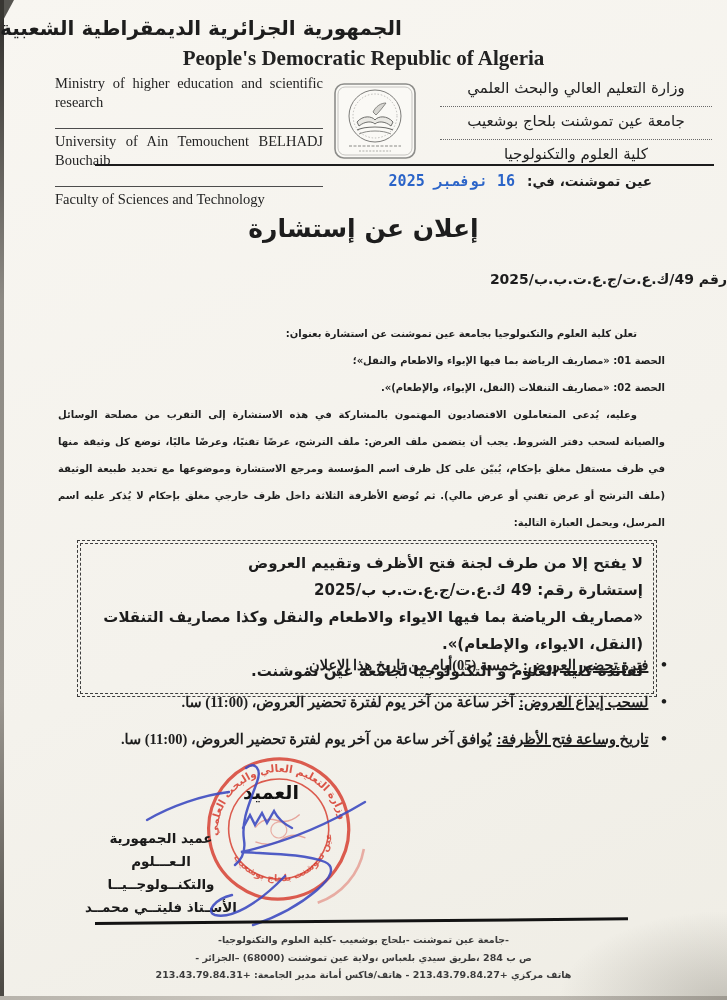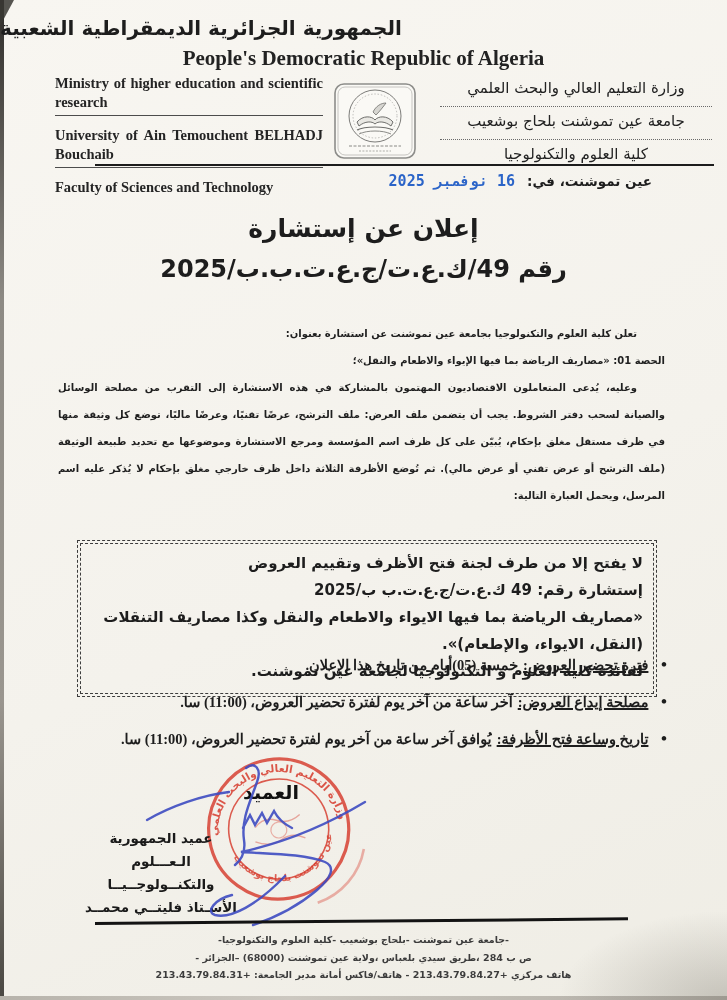--- a/index.html
+++ b/index.html
@@ -19,41 +19,41 @@
     background:radial-gradient(ellipse at bottom right,rgba(120,115,105,.35),transparent 70%);}
 
   
   .country-ar{position:absolute;top:16px;left:0;width:100%;text-align:left;
     font-size:20px;font-weight:bold;direction:rtl;}
   .country-en{position:absolute;top:46px;left:0;width:100%;text-align:center;
     font-family:Liberation Serif, serif;font-size:21px;font-weight:bold;color:#222;}
   .hcol-en{position:absolute;left:55px;top:74px;width:268px;
     font-family:"Liberation Serif",serif;font-size:14.5px;line-height:19px;
     text-align:justify;color:#242424;}
-  .hcol-en .en-item{padding-bottom:3px;margin-bottom:10px;border-bottom:1.3px solid #4c4c4c;font-weight:bold;}
+  .hcol-en .en-item{padding-bottom:16px;margin-bottom:3px;border-bottom:1.3px solid #4c4c4c;}
   .hcol-en .en-item:last-child{border-bottom:none;}
   .hcol-ar{position:absolute;left:440px;top:74px;width:272px;direction:rtl;
     text-align:center;font-size:15px;line-height:20px;color:#222;}
   .hcol-ar .ar-item{padding:4px 0 8px;border-bottom:1.2px dotted #6a6a6a;}
   .hcol-ar .ar-item:last-child{border-bottom:none;}
   .logo{position:absolute;left:333px;top:82px;}
   .header-rule{position:absolute;left:95px;right:13px;top:164px;
     border-top:2.6px solid #1c1c1c;}
 
   
   .dateline{position:absolute;top:172px;right:75px;direction:rtl;font-size:13.5px;
     font-weight:bold;display:flex;align-items:center;gap:12px;}
   .date-stamp{font-family:"DejaVu Sans Mono","DejaVu Sans",monospace;
     font-size:15px;font-weight:bold;letter-spacing:1.5px;}
 
   
   .ann-title{position:absolute;top:214px;left:0;width:100%;text-align:center;
     direction:rtl;font-size:25px;font-weight:bold;}
-  .ann-ref{position:absolute;top:255px;left:0;width:100%;text-align:center;
-    direction:rtl;font-size:24px;font-weight:bold;}
+  .ann-ref{position:absolute;top:271px;left:0;width:100%;
+    direction:rtl;font-size:14px;font-weight:bold;}
 
   
   .body-text{position:absolute;top:320px;left:58px;right:62px;direction:rtl;
     text-align:justify;font-size:10px;line-height:27px;font-weight:bold;color:#1f1f1f;}
   .indent{text-indent:28px;}
 
   
   .env-box{position:absolute;left:77px;top:540px;width:574px;
     border:1.4px dashed #3c3c3c;padding:2px;}
   .env-inner{border:1.4px dashed #3c3c3c;padding:6px 10px 8px;
@@ -125,38 +125,39 @@
     <span>عين تموشنت، في:</span>
     <span class="date-stamp" style="color:#2b64c8">16 نوفمبر 2025</span>
   </div>
 
   <div class="ann-title">إعلان عن إستشارة</div>
   <div class="ann-ref">رقم 49/ك.ع.ت/ج.ع.ت.ب.ب/2025</div>
 
   <div class="body-text">
     <div class="indent">تعلن كلية العلوم والتكنولوجيا بجامعة عين تموشنت عن استشارة بعنوان:</div>
     <div>الحصة 01: «مصاريف الرياضة بما فيها الإيواء والاطعام والنقل»؛</div>
+    <div>الحصة 02: «مصاريف التنقلات (النقل، الإيواء، والإطعام)».</div>
     <div class="indent">وعليه، يُدعى المتعاملون الاقتصاديون المهتمون بالمشاركة في هذه الاستشارة إلى التقرب من مصلحة الوسائل والصيانة لسحب دفتر الشروط. يجب أن يتضمن ملف العرض: ملف الترشح، عرضًا تقنيًا، وعرضًا ماليًا، توضع كل وثيقة منها في ظرف مستقل مغلق بإحكام، يُبيّن على كل ظرف اسم المؤسسة ومرجع الاستشارة وموضوعها مع تحديد طبيعة الوثيقة (ملف الترشح أو عرض تقني أو عرض مالي). ثم تُوضع الأظرفة الثلاثة داخل ظرف خارجي مغلق بإحكام لا يُذكر عليه اسم المرسل، ويحمل العبارة التالية:</div>
   </div>
 
   <div class="env-box">
     <div class="env-inner">
       <div>لا يفتح إلا من طرف لجنة فتح الأظرف وتقييم العروض</div>
       <div>إستشارة رقم: 49 ك.ع.ت/ج.ع.ت.ب ب/2025</div>
       <div>«مصاريف الرياضة بما فيها الايواء والاطعام والنقل وكذا مصاريف التنقلات (النقل، الايواء، والإطعام)».</div>
       <div>لفائدة كلية العلوم و التكنولوجيا لجامعة عين تموشنت.</div>
     </div>
   </div>
 
   <ul class="terms">
     <li>
       <span class="term-head">فترة تحضير العروض:</span><span class="term-text">خمسة (05)أيام من تاريخ هذا الإعلان.</span>
     </li>
     <li>
-      <span class="term-head">مصلحة إيداع العروض:</span><span class="term-text">آخر ساعة من آخر يوم لفترة تحضير العروض، (11:00) سا.</span>
+      <span class="term-head">لسحب إيداع العروض:</span><span class="term-text">آخر ساعة من آخر يوم لفترة تحضير العروض، (11:00) سا.</span>
     </li>
     <li>
       <span class="term-head">تاريخ وساعة فتح الأظرفة:</span><span class="term-text">يُوافق آخر ساعة من آخر يوم لفترة تحضير العروض، (11:00) سا.</span>
     </li>
   </ul>
 
   <div class="stamp-svg">
     <svg width="166" height="166" viewBox="0 0 166 166">
       <g stroke="#d63a2c" fill="none" opacity="0.82">
         <circle cx="83" cy="83" r="70" stroke-width="3.2"></circle>

